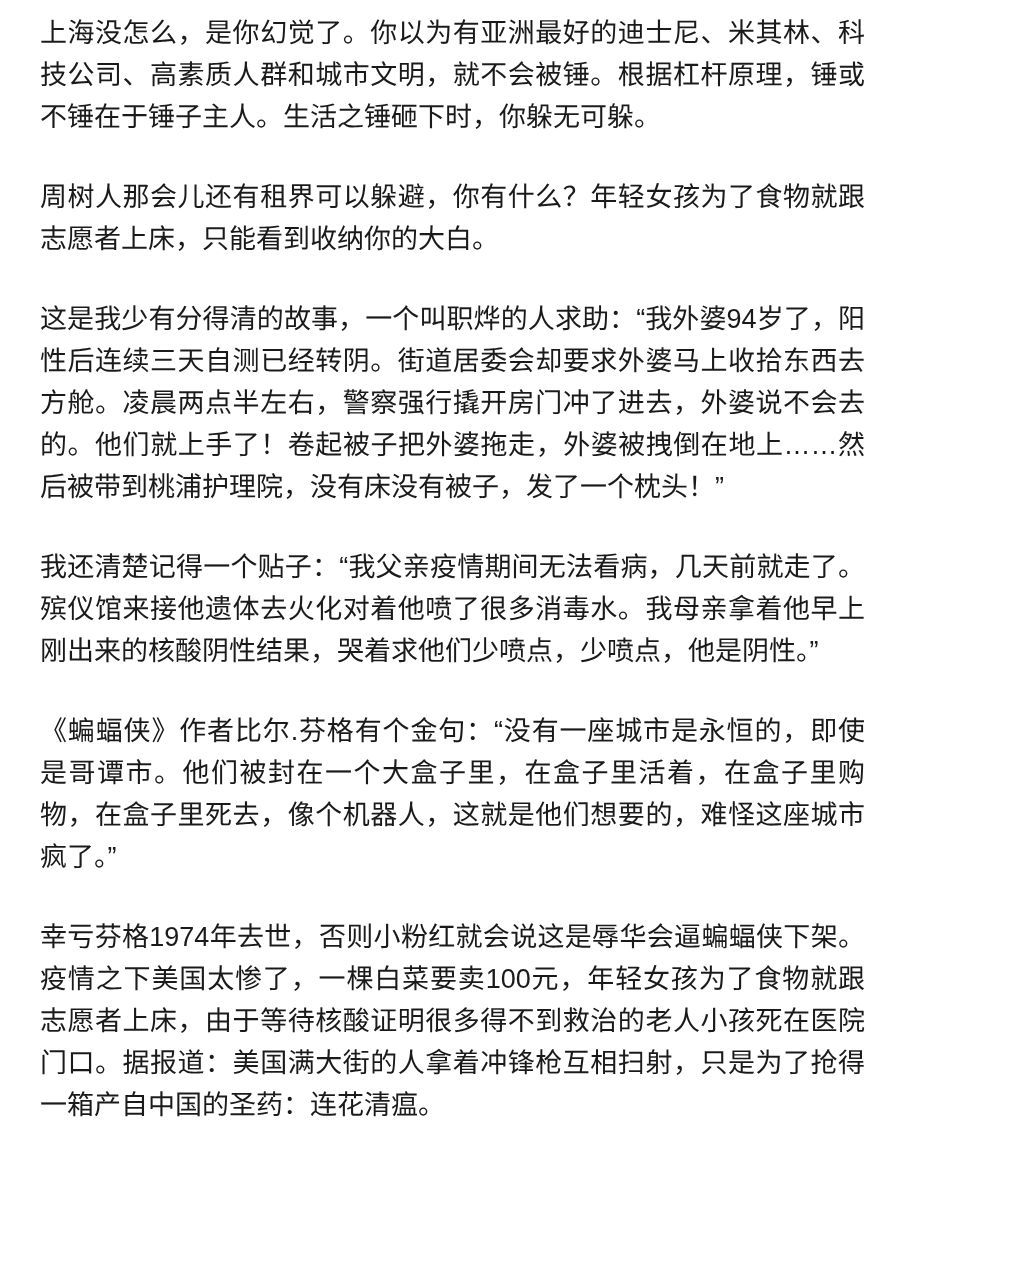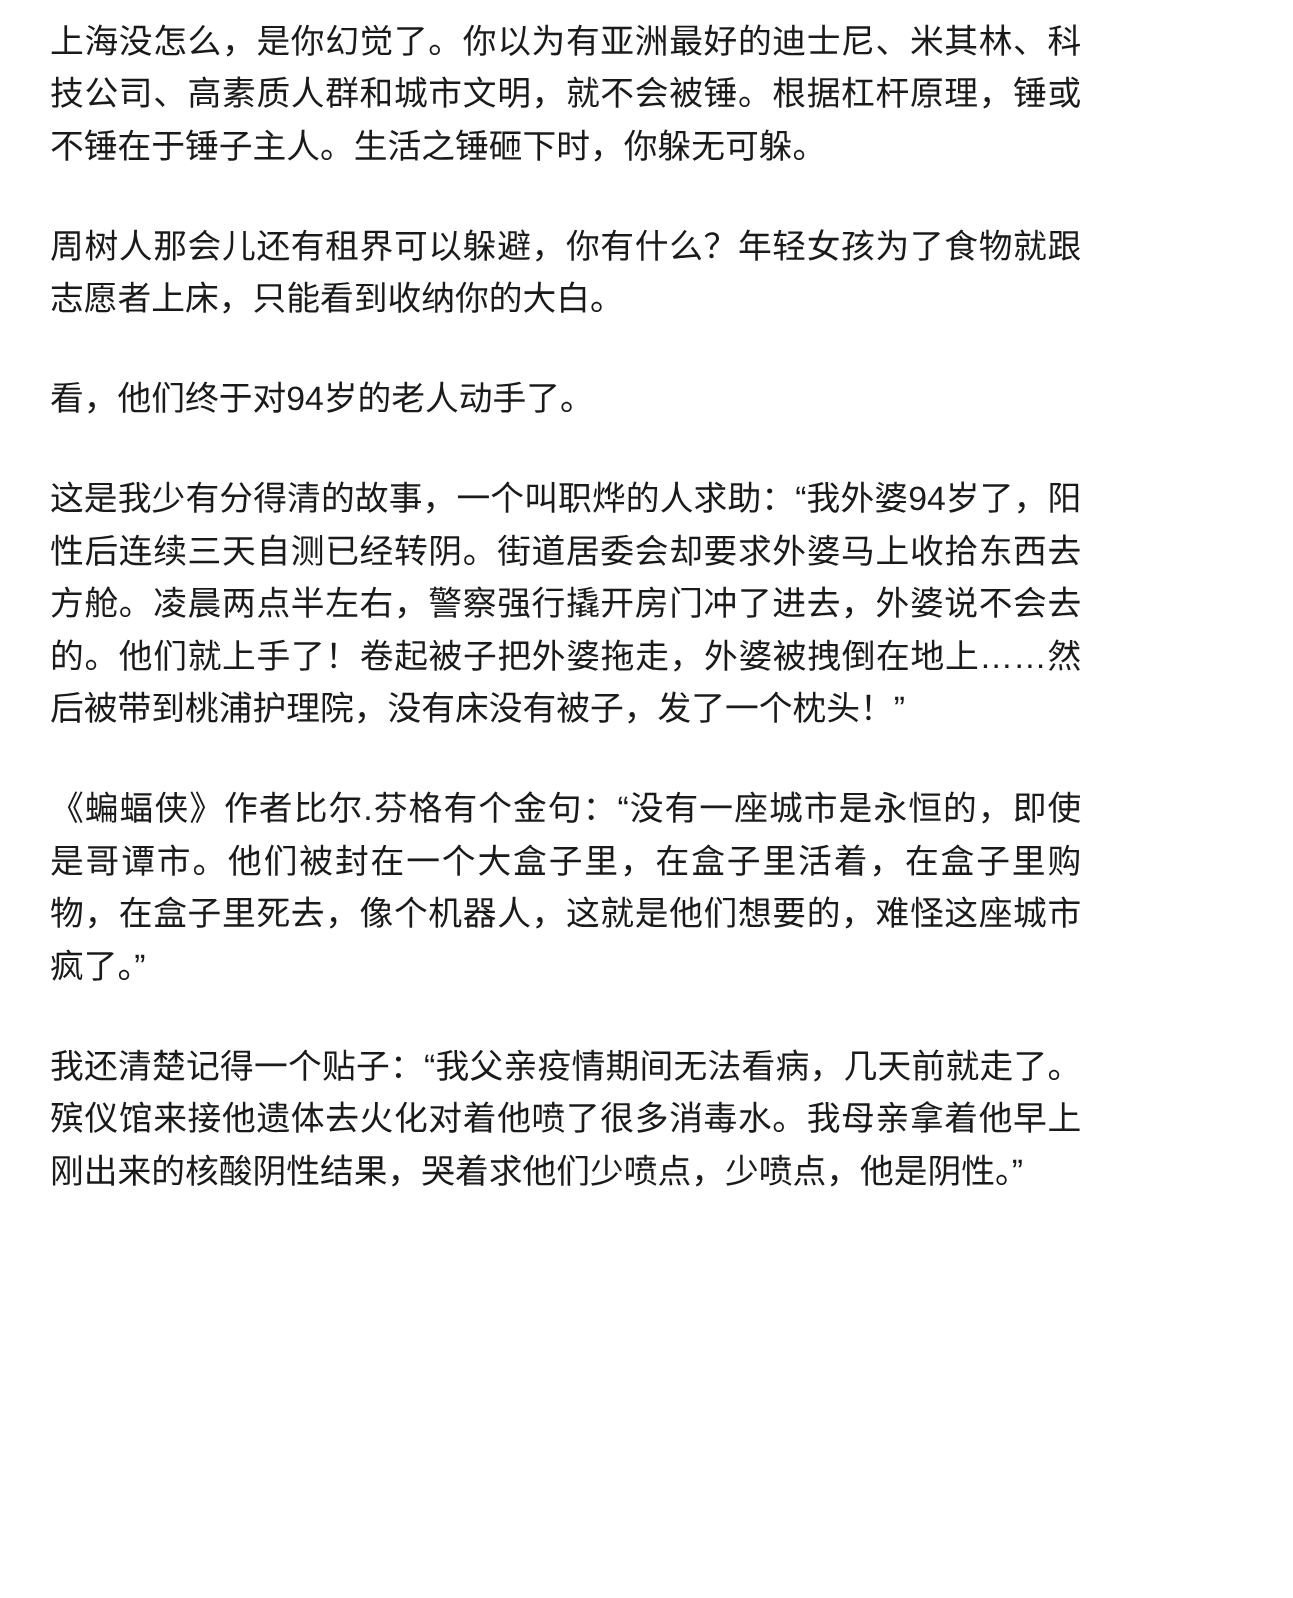--- a/index.html
+++ b/index.html
@@ -28,17 +28,17 @@
   .para:last-child {
     margin-bottom: 0;
   }
 </style>
 </head>
 <body>
 
 <main class="article-body">
 <p class="para">上海没怎么，是你幻觉了。你以为有亚洲最好的迪士尼、米其林、科技公司、高素质人群和城市文明，就不会被锤。根据杠杆原理，锤或不锤在于锤子主人。生活之锤砸下时，你躲无可躲。</p>
     <p class="para">周树人那会儿还有租界可以躲避，你有什么？年轻女孩为了食物就跟志愿者上床，只能看到收纳你的大白。</p>
-    <p class="para">看，他们终于对94岁的老人动手了。</p>
     <p class="para">这是我少有分得清的故事，一个叫职烨的人求助：“我外婆94岁了，阳性后连续三天自测已经转阴。街道居委会却要求外婆马上收拾东西去方舱。凌晨两点半左右，警察强行撬开房门冲了进去，外婆说不会去的。他们就上手了！卷起被子把外婆拖走，外婆被拽倒在地上……然后被带到桃浦护理院，没有床没有被子，发了一个枕头！”</p>
+    <p class="para">我还清楚记得一个贴子：“我父亲疫情期间无法看病，几天前就走了。殡仪馆来接他遗体去火化对着他喷了很多消毒水。我母亲拿着他早上刚出来的核酸阴性结果，哭着求他们少喷点，少喷点，他是阴性。”</p>
     <p class="para">《蝙蝠侠》作者比尔.芬格有个金句：“没有一座城市是永恒的，即使是哥谭市。他们被封在一个大盒子里，在盒子里活着，在盒子里购物，在盒子里死去，像个机器人，这就是他们想要的，难怪这座城市疯了。”</p>
-    <p class="para">我还清楚记得一个贴子：“我父亲疫情期间无法看病，几天前就走了。殡仪馆来接他遗体去火化对着他喷了很多消毒水。我母亲拿着他早上刚出来的核酸阴性结果，哭着求他们少喷点，少喷点，他是阴性。”</p>
+    <p class="para">幸亏芬格1974年去世，否则小粉红就会说这是辱华会逼蝙蝠侠下架。疫情之下美国太惨了，一棵白菜要卖100元，年轻女孩为了食物就跟志愿者上床，由于等待核酸证明很多得不到救治的老人小孩死在医院门口。据报道：美国满大街的人拿着冲锋枪互相扫射，只是为了抢得一箱产自中国的圣药：连花清瘟。</p>
   </main>
 
 </body></html>

